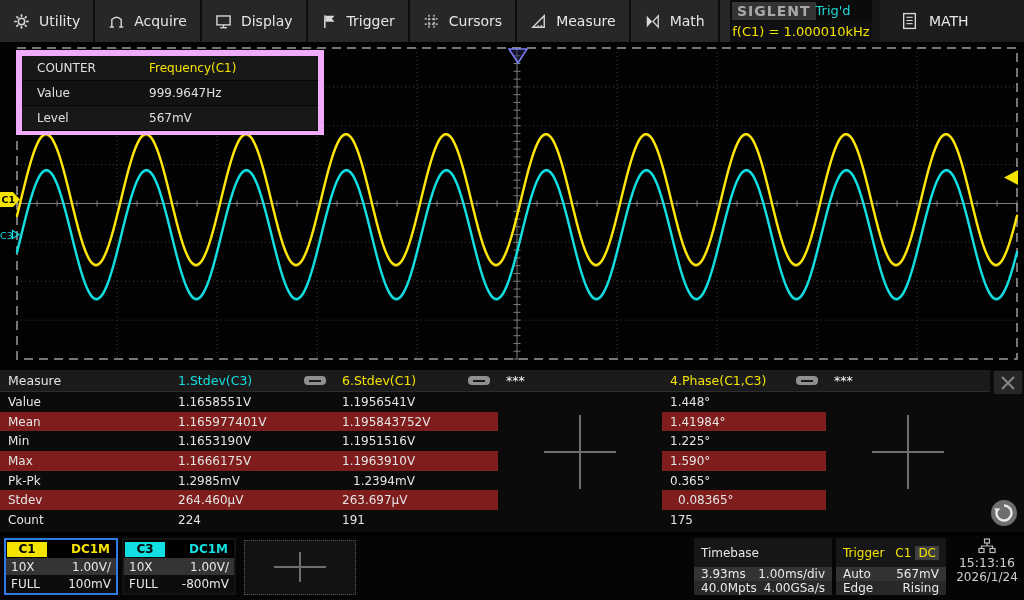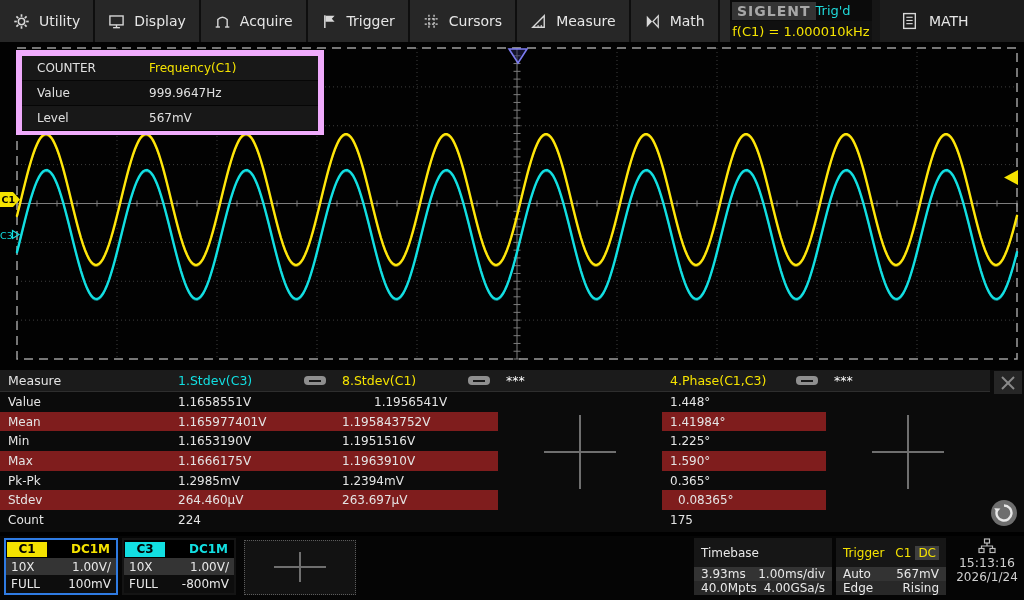--- a/index.html
+++ b/index.html
@@ -99,33 +99,33 @@
           <line x1="3.2" y1="3.2" x2="4.9" y2="4.9"></line>
             <line x1="11.1" y1="11.1" x2="12.8" y2="12.8"></line>
           <line x1="3.2" y1="12.8" x2="4.9" y2="11.1"></line>
             <line x1="11.1" y1="4.9" x2="12.8" y2="3.2"></line>
         </g>
         </svg>
       <span>Utility</span>
     </div>
     <div class="mi">
       <svg width="17" height="17" viewBox="0 0 16 16">
+        <path d="M3.6 13.2 V6.2 Q8 1.8 12.4 6.2 V13.2" fill="none" stroke="#d8d8d8" stroke-width="1.3"></path>
+        <line x1="1.6" y1="13.2" x2="5.6" y2="13.2" stroke="#d8d8d8" stroke-width="1.3"></line>
+        <line x1="10.4" y1="13.2" x2="14.4" y2="13.2" stroke="#d8d8d8" stroke-width="1.3"></line>
+        </svg>
+      <span>Acquire</span>
+    </div>
+    <div class="mi">
+      <svg width="17" height="17" viewBox="0 0 16 16">
         <rect x="1.8" y="2.8" width="12.4" height="8.4" fill="none" stroke="#d8d8d8" stroke-width="1.3"></rect>
         <line x1="8" y1="11.2" x2="8" y2="13.4" stroke="#d8d8d8" stroke-width="1.3"></line>
         <line x1="4.8" y1="13.8" x2="11.2" y2="13.8" stroke="#d8d8d8" stroke-width="1.3"></line>
         </svg>
       <span>Display</span>
-    </div>
-    <div class="mi">
-      <svg width="17" height="17" viewBox="0 0 16 16">
-        <path d="M3.6 13.2 V6.2 Q8 1.8 12.4 6.2 V13.2" fill="none" stroke="#d8d8d8" stroke-width="1.3"></path>
-        <line x1="1.6" y1="13.2" x2="5.6" y2="13.2" stroke="#d8d8d8" stroke-width="1.3"></line>
-        <line x1="10.4" y1="13.2" x2="14.4" y2="13.2" stroke="#d8d8d8" stroke-width="1.3"></line>
-        </svg>
-      <span>Acquire</span>
     </div>
     <div class="mi">
       <svg width="17" height="17" viewBox="0 0 16 16">
         <line x1="3.6" y1="2" x2="3.6" y2="14.2" stroke="#d8d8d8" stroke-width="1.4"></line>
         <polygon points="4.2,2.6 12.8,2.6 10.2,5.4 12.8,8.2 4.2,8.2" fill="#d8d8d8"></polygon>
         </svg>
       <span>Trigger</span>
     </div>
     <div class="mi">
       <svg width="17" height="17" viewBox="0 0 16 16">
@@ -329,36 +329,36 @@
   </div>
 
   <div class="measure">
     <div id="mgrid">
       <div class="mcell mhead" style="grid-column:1;grid-row:1;">Measure</div>
     <div class="mcell mhead" style="grid-area: 1 / 2;">
           <span class="mtitle" style="color: rgb(18, 223, 226);">1.Stdev(C3)</span>
           <span class="chip"></span>
         </div>
         <div class="mcell mhead" style="grid-area: 1 / 3;">
-          <span class="mtitle" style="color: rgb(245, 227, 0);">8.Stdev(C1)</span>
+          <span class="mtitle" style="color: rgb(245, 227, 0);">6.Stdev(C1)</span>
           <span class="chip"></span>
         </div>
         <div class="mcell mhead" style="grid-area: 1 / 4;">
           <span class="mtitle" style="color: rgb(255, 255, 255);">***</span>
         </div>
         <div class="mcell mhead" style="grid-area: 1 / 5;">
           <span class="mtitle" style="color: rgb(245, 227, 0);">4.Phase(C1,C3)</span>
           <span class="chip"></span>
         </div>
         <div class="mcell mhead" style="grid-area: 1 / 6;">
           <span class="mtitle" style="color: rgb(255, 255, 255);">***</span>
         </div>
         <div class="mcell" style="grid-area: 2 / 1;">Value</div>
         <div class="mcell" style="grid-area: 2 / 2;">1.1658551V</div>
-        <div class="mcell" style="grid-area: 2 / 3; margin-left: 32px;">1.1956541V</div>
+        <div class="mcell" style="grid-area: 2 / 3;">1.1956541V</div>
         <div class="mcell" style="grid-area: 2 / 4;"></div>
         <div class="mcell" style="grid-area: 2 / 5;">1.448°</div>
         <div class="mcell" style="grid-area: 2 / 6;"></div>
         <div class="mcell stripe" style="grid-area: 3 / 1;">Mean</div>
         <div class="mcell stripe" style="grid-area: 3 / 2;">1.165977401V</div>
         <div class="mcell stripe" style="grid-area: 3 / 3;">1.195843752V</div>
         <div class="mcell" style="grid-area: 3 / 4;"></div>
         <div class="mcell stripe" style="grid-area: 3 / 5;">1.41984°</div>
         <div class="mcell" style="grid-area: 3 / 6;"></div>
         <div class="mcell" style="grid-area: 4 / 1;">Min</div>
@@ -368,32 +368,33 @@
         <div class="mcell" style="grid-area: 4 / 5;">1.225°</div>
         <div class="mcell" style="grid-area: 4 / 6;"></div>
         <div class="mcell stripe" style="grid-area: 5 / 1;">Max</div>
         <div class="mcell stripe" style="grid-area: 5 / 2;">1.1666175V</div>
         <div class="mcell stripe" style="grid-area: 5 / 3;">1.1963910V</div>
         <div class="mcell" style="grid-area: 5 / 4;"></div>
         <div class="mcell stripe" style="grid-area: 5 / 5;">1.590°</div>
         <div class="mcell" style="grid-area: 5 / 6;"></div>
         <div class="mcell" style="grid-area: 6 / 1;">Pk-Pk</div>
         <div class="mcell" style="grid-area: 6 / 2;">1.2985mV</div>
-        <div class="mcell" style="grid-area: 6 / 3;">1.2394mV</div>
+        <div class="mcell" style="grid-area: 6 / 3; margin-left: 11px;">1.2394mV</div>
         <div class="mcell" style="grid-area: 6 / 4;"></div>
         <div class="mcell" style="grid-area: 6 / 5;">0.365°</div>
         <div class="mcell" style="grid-area: 6 / 6;"></div>
         <div class="mcell stripe" style="grid-area: 7 / 1;">Stdev</div>
         <div class="mcell stripe" style="grid-area: 7 / 2;">264.460µV</div>
         <div class="mcell stripe" style="grid-area: 7 / 3;">263.697µV</div>
         <div class="mcell" style="grid-area: 7 / 4;"></div>
         <div class="mcell stripe" style="grid-area: 7 / 5; padding-left: 16px;">0.08365°</div>
         <div class="mcell" style="grid-area: 7 / 6;"></div>
         <div class="mcell" style="grid-area: 8 / 1;">Count</div>
         <div class="mcell" style="grid-area: 8 / 2;">224</div>
+        <div class="mcell" style="grid-area: 8 / 3;">191</div>
         <div class="mcell" style="grid-area: 8 / 4;"></div>
         <div class="mcell" style="grid-area: 8 / 5;">175</div>
         <div class="mcell" style="grid-area: 8 / 6;"></div>
       </div>
     <div class="xbtn">
       <svg width="16" height="14" viewBox="0 0 16 14">
         <g stroke="#8a8a8a" stroke-width="2">
           <line x1="2" y1="1" x2="14" y2="13"></line>
             <line x1="14" y1="1" x2="2" y2="13"></line>
           </g>

